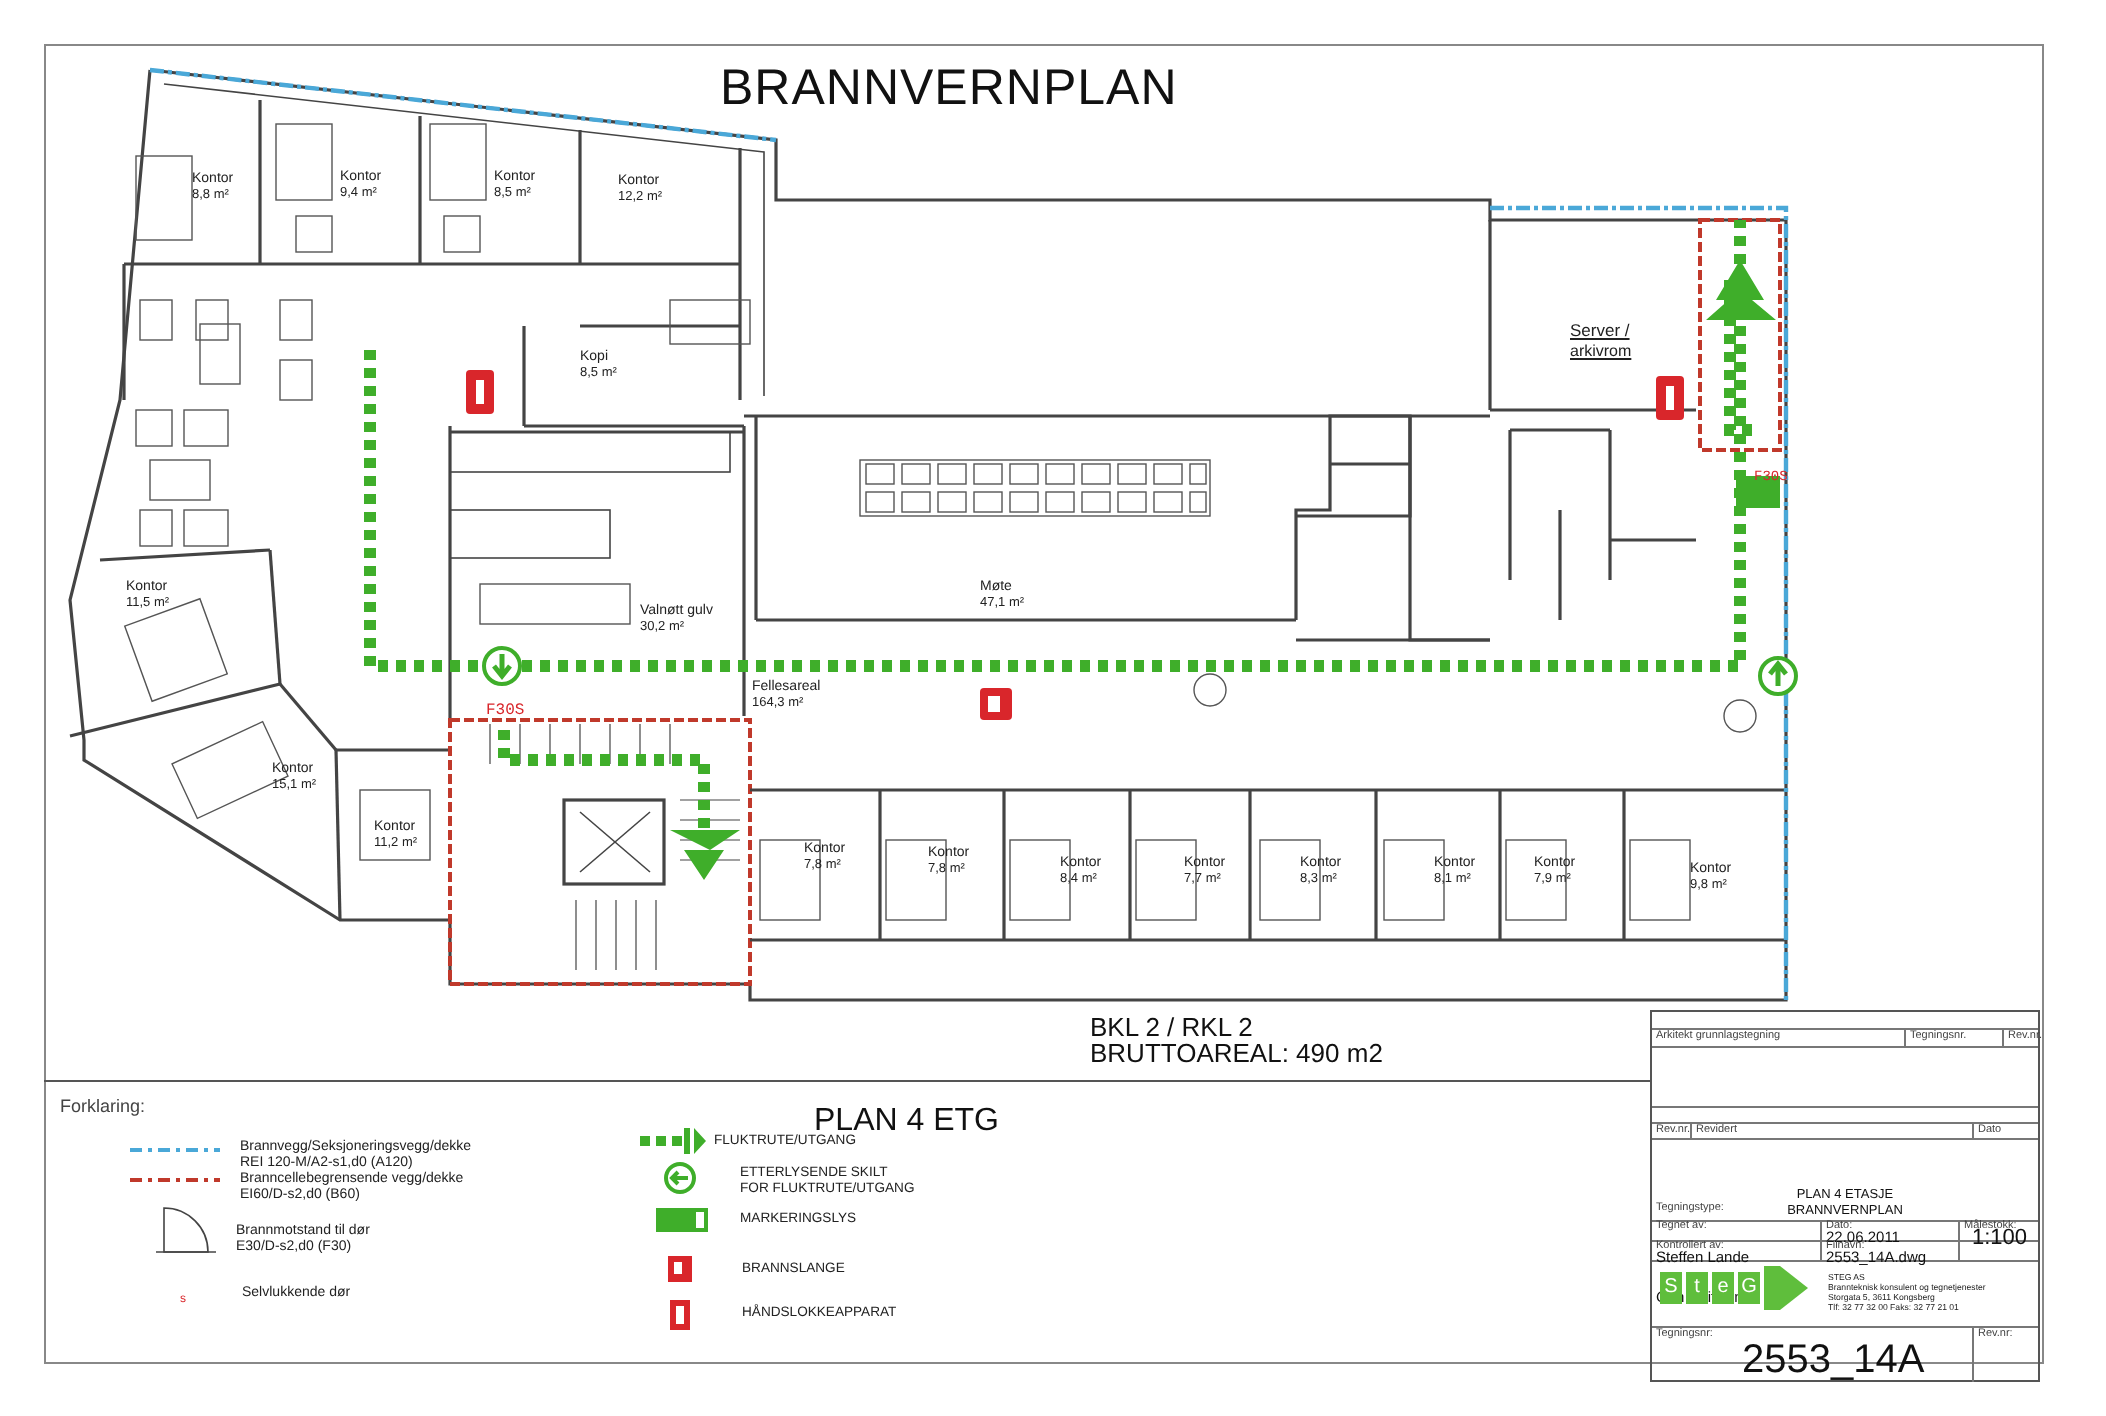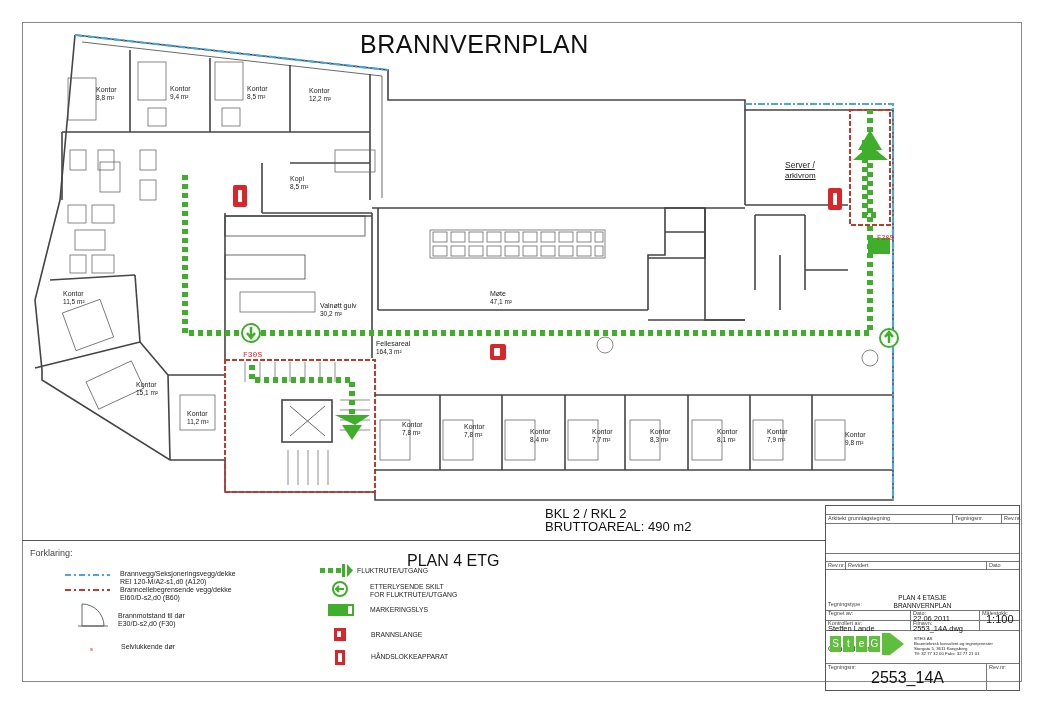--- a/index.html
+++ b/index.html
@@ -369,18 +369,18 @@
     </div>
     <div style="position:absolute;left:88px;top:6px;font-size:4.3px;line-height:5px;color:#222;">
       <div>STEG AS</div>
       <div>Brannteknisk konsulent og tegnetjenester</div>
       <div>Storgata 5, 3611 Kongsberg</div>
       <div>Tlf: 32 77 32 00  Faks: 32 77 21 01</div>
     </div>
   </div>
   <div class="row" style="top:157px;height:28px;border-bottom:none;">
     <span class="lbl" style="left:2px;top:1px;">Tegningsnr:</span>
-    <span class="val" style="left:45px;top:6px;font-size:16px;">2553_14A</span>
+    <span class="val" style="left:45px;top:6px;font-size:20px;">2553_14A</span>
     <div class="cell" style="left:160px;">
         <span class="lbl" style="left:2px;top:1px;">Rev.nr:</span>
       </div>
   </div>
 </div>
 
 </body></html>

